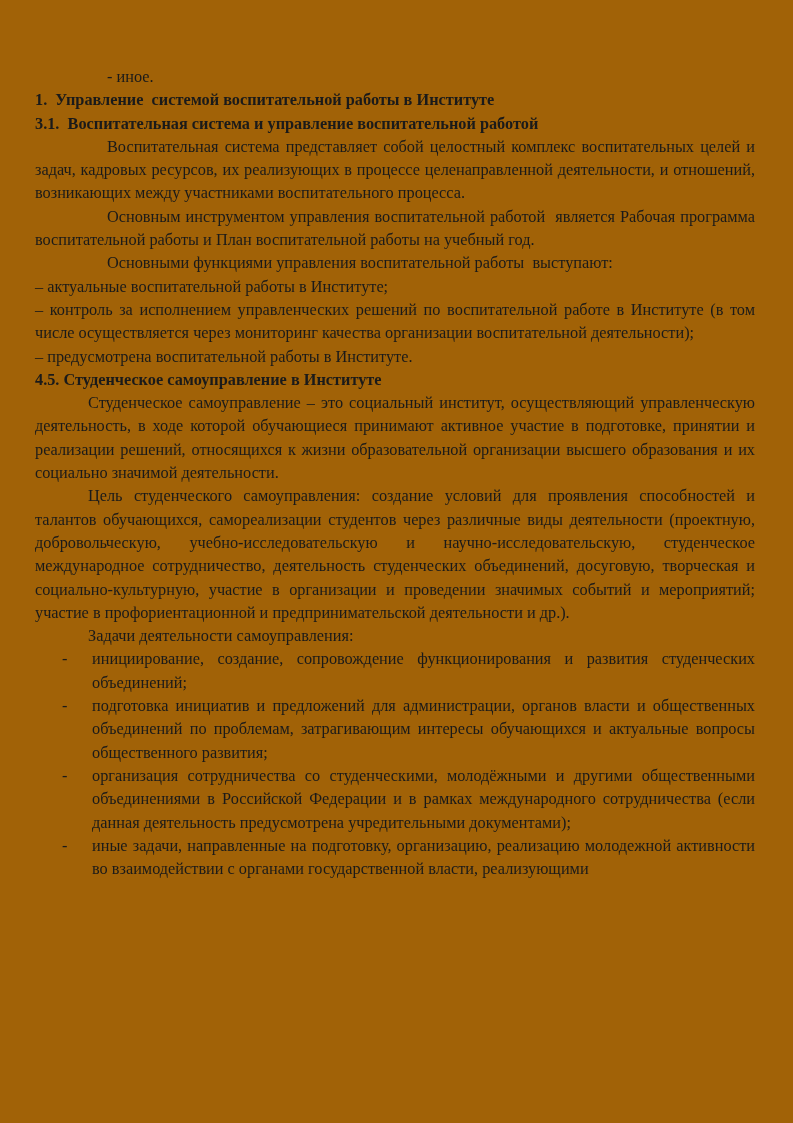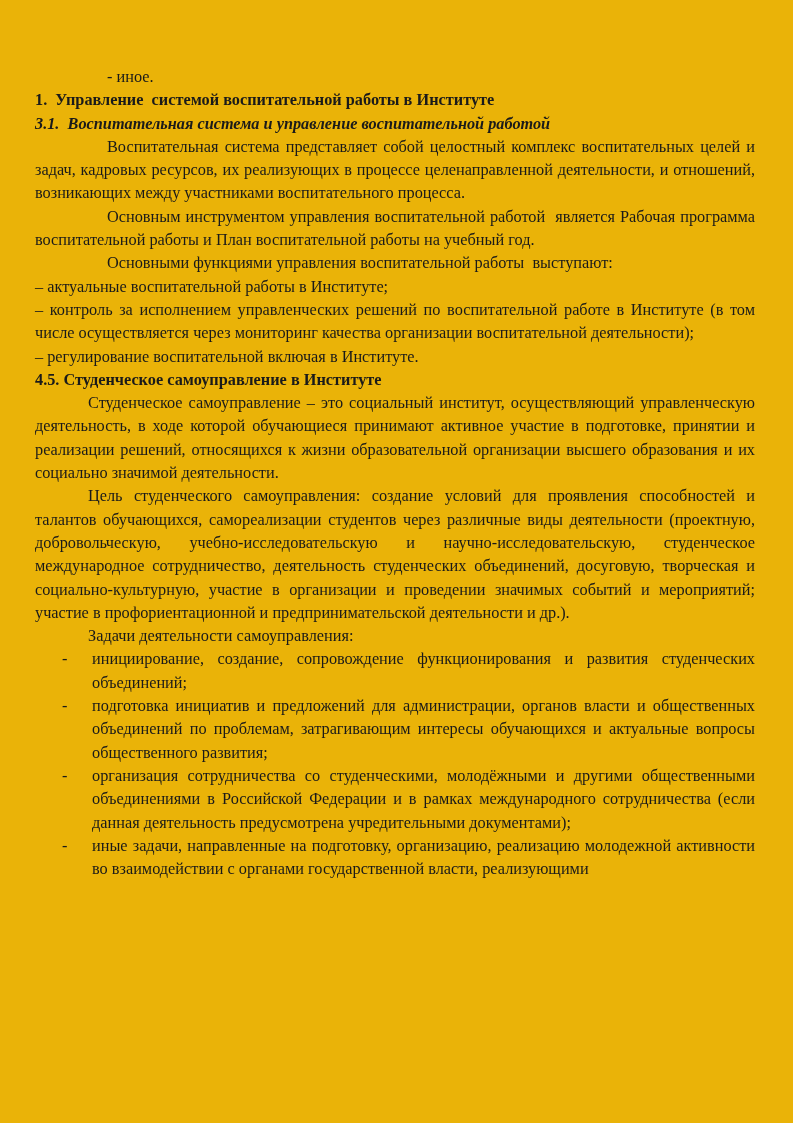--- a/index.html
+++ b/index.html
@@ -2,39 +2,39 @@
 <html lang="ru"><head>
 <meta charset="utf-8">
 <title>Document</title>
 <style>
   html, body { margin: 0; padding: 0; background: #ffffff; }
   .page {
     position: relative;
     width: 793px;
     height: 1123px;
     margin: 0 auto;
-    background: #eab308;
+    background: #a16207;
     color: #1a1a1a;
     font-family: "Liberation Serif", "DejaVu Serif", serif;
     font-size: 16.3px;
     line-height: 23.3px;
     padding: 65px 38px 0 35px;
     box-sizing: border-box;
     overflow: hidden;
   }
   .page p { margin: 0; text-align: justify; }
   .indent1 { text-indent: 72px; }
   .indent2 { text-indent: 53px; }
   .heading {
     margin: 0;
     text-align: center;
     font-weight: bold;
     white-space: pre-wrap;
   }
-  .h31 { margin-bottom: 8px; font-style: italic; }
+  .h31 { margin-bottom: 8px; }
   .h32 { margin-top: 22px; margin-bottom: 11px; }
   .prewrap { white-space: pre-wrap; }
   .dash-item { text-align: justify; }
   ul.tasks { list-style: none; margin: 0; padding: 0; }
   ul.tasks li {
     position: relative;
     padding-left: 57px;
     text-align: justify;
   }
   ul.tasks .dash {
@@ -55,21 +55,21 @@
   <p class="heading h31">3.1.  Воспитательная система и управление воспитательной работой</p>
 
   <p class="indent1">Воспитательная система представляет собой целостный комплекс воспитательных целей и задач, кадровых ресурсов, их реализующих в процессе целенаправленной деятельности, и отношений, возникающих между участниками воспитательного процесса.</p>
 
   <p class="indent1 prewrap">Основным инструментом управления воспитательной работой  является Рабочая программа воспитательной работы и План воспитательной работы на учебный год.</p>
 
   <p class="indent1 prewrap">Основными функциями управления воспитательной работы  выступают:</p>
 
   <p class="dash-item">– актуальные воспитательной работы в Институте;</p>
   <p class="dash-item">– контроль за исполнением управленческих решений по воспитательной работе в Институте (в том числе осуществляется через мониторинг качества организации воспитательной деятельности);</p>
-  <p class="dash-item">– регулирование воспитательной включая в Институте.</p>
+  <p class="dash-item">– предусмотрена воспитательной работы в Институте.</p>
 
   <p class="heading h32">4.5. Студенческое самоуправление в Институте</p>
 
   <p class="indent2">Студенческое самоуправление – это социальный институт, осуществляющий управленческую деятельность, в ходе которой обучающиеся принимают активное участие в подготовке, принятии и реализации решений, относящихся к жизни образовательной организации высшего образования и их социально значимой деятельности.</p>
 
   <p class="indent2">Цель студенческого самоуправления: создание условий для проявления способностей и талантов обучающихся, самореализации студентов через различные виды деятельности (проектную, добровольческую, учебно-исследовательскую и научно-исследовательскую, студенческое международное сотрудничество, деятельность студенческих объединений, досуговую, творческая и социально-культурную, участие в организации и проведении значимых событий и мероприятий; участие в профориентационной и предпринимательской деятельности и др.).</p>
 
   <p class="indent2">Задачи деятельности самоуправления:</p>
 
   <ul class="tasks">

